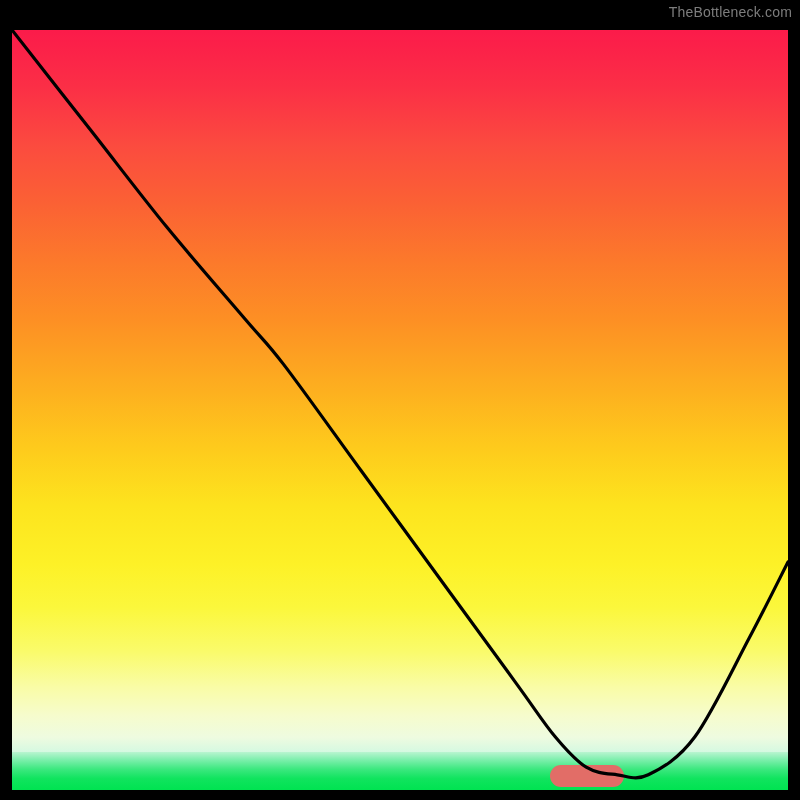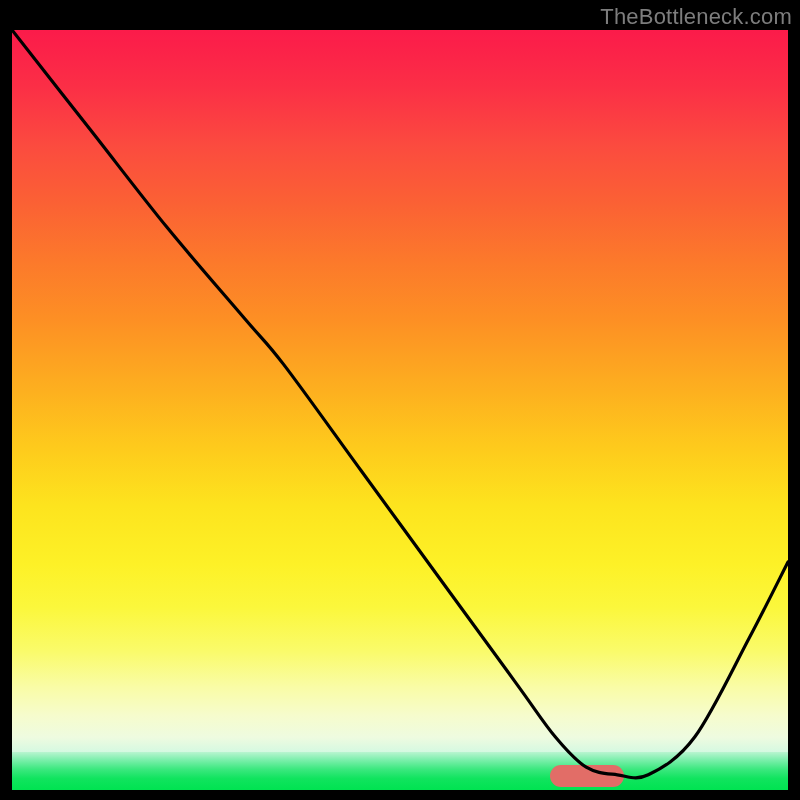--- a/index.html
+++ b/index.html
@@ -79,21 +79,21 @@
     top: 0;
     width: 776px;
     height: 760px;
     pointer-events: none;
   }
   .attribution {
     position: absolute;
     top: 4px;
     right: 8px;
     color: #7d7d7d;
-    font-size: 22px;
+    font-size: 14px;
     font-weight: 500;
     letter-spacing: 0.2px;
   }
 </style>
 </head>
 <body>
 
 <div class="attribution">TheBottleneck.com</div>
 
 <div class="frame">

